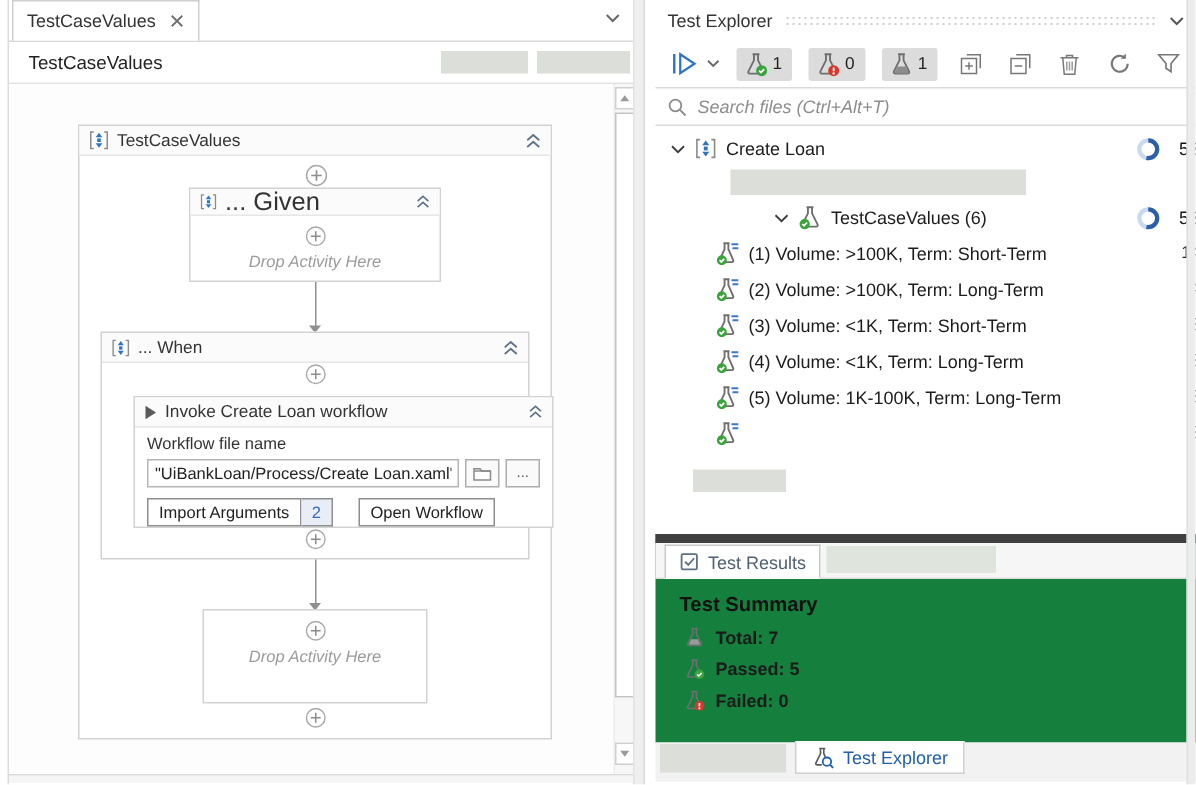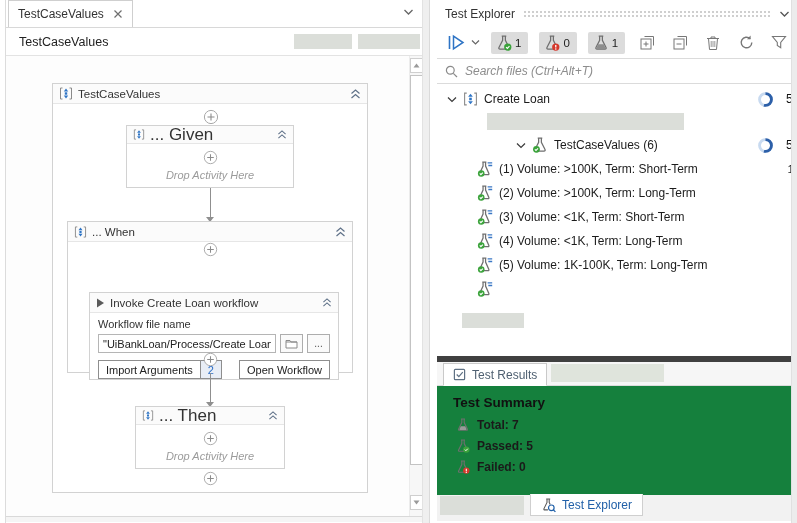--- a/index.html
+++ b/index.html
@@ -201,21 +201,21 @@
           </span>
         </div>
 
         <span class="plus-abs" style="left:135px; top:20px;">
           <svg width="15" height="15" viewBox="0 0 16 16">
               <circle cx="8" cy="8" r="6.6" stroke="#a8a8a8" fill="#fff"></circle>
               <path d="M8 4.5v7M4.5 8h7" stroke="#8c8c8c" stroke-width="1.1"></path>
             </svg>
         </span>
 
-        <div class="act" style="left:21px; top:42px; width:250px; height:88px;margin-top:28px;">
+        <div class="act" style="left:21px; top:42px; width:280px; height:88px;">
           <div class="act-header">
             <span>
               <svg width="9" height="10" viewBox="0 0 9 10">
                   <path d="M1 0.5l7 4.5-7 4.5z" fill="#5a5a5a"></path>
                 </svg>
             </span>
             <span>Invoke Create Loan workflow</span>
             <span class="hd-spacer"></span>
             <span>
               <svg width="10" height="9" viewBox="0 0 11 10">
@@ -248,37 +248,20 @@
           <svg width="15" height="15" viewBox="0 0 16 16">
               <circle cx="8" cy="8" r="6.6" stroke="#a8a8a8" fill="#fff"></circle>
               <path d="M8 4.5v7M4.5 8h7" stroke="#8c8c8c" stroke-width="1.1"></path>
             </svg>
         </span>
       </div>
 
       <div class="arrow" style="left:157px; top:289px; height:33px;"></div>
 
       <div class="act" style="left:82px; top:322px; width:150px; height:63px;">
-        <div class="act-header small-header">
-          <span>
-            <svg width="12" height="11" viewBox="0 0 14 13">
-                <path d="M3.5 1H1.5v11h2M10.5 1h2v11h-2" stroke="#8a8a8a" fill="none"></path>
-                <path d="M7 1.5l2.2 3H4.8z" fill="#2e74c5"></path>
-                <path d="M7 11.5l2.2-3H4.8z" fill="#2e74c5"></path>
-                <rect x="5.8" y="5.3" width="2.4" height="2.4" fill="#2e74c5"></rect>
-              </svg>
-          </span>
-          <span>... Then</span>
-          <span class="hd-spacer"></span>
-          <span>
-            <svg width="10" height="9" viewBox="0 0 11 10">
-                <path d="M1.5 4.5L5.5 1l4 3.5M1.5 9L5.5 5.5 9.5 9" stroke="#5f7188" stroke-width="1.2" fill="none"></path>
-              </svg>
-          </span>
-        </div>
         <div class="drop-zone">
           <svg width="15" height="15" viewBox="0 0 16 16">
               <circle cx="8" cy="8" r="6.6" stroke="#a8a8a8" fill="#fff"></circle>
               <path d="M8 4.5v7M4.5 8h7" stroke="#8c8c8c" stroke-width="1.1"></path>
             </svg>
           <span class="drop-hint">Drop Activity Here</span>
         </div>
       </div>
 
       <span class="plus-abs" style="left:150px; top:387px;">

